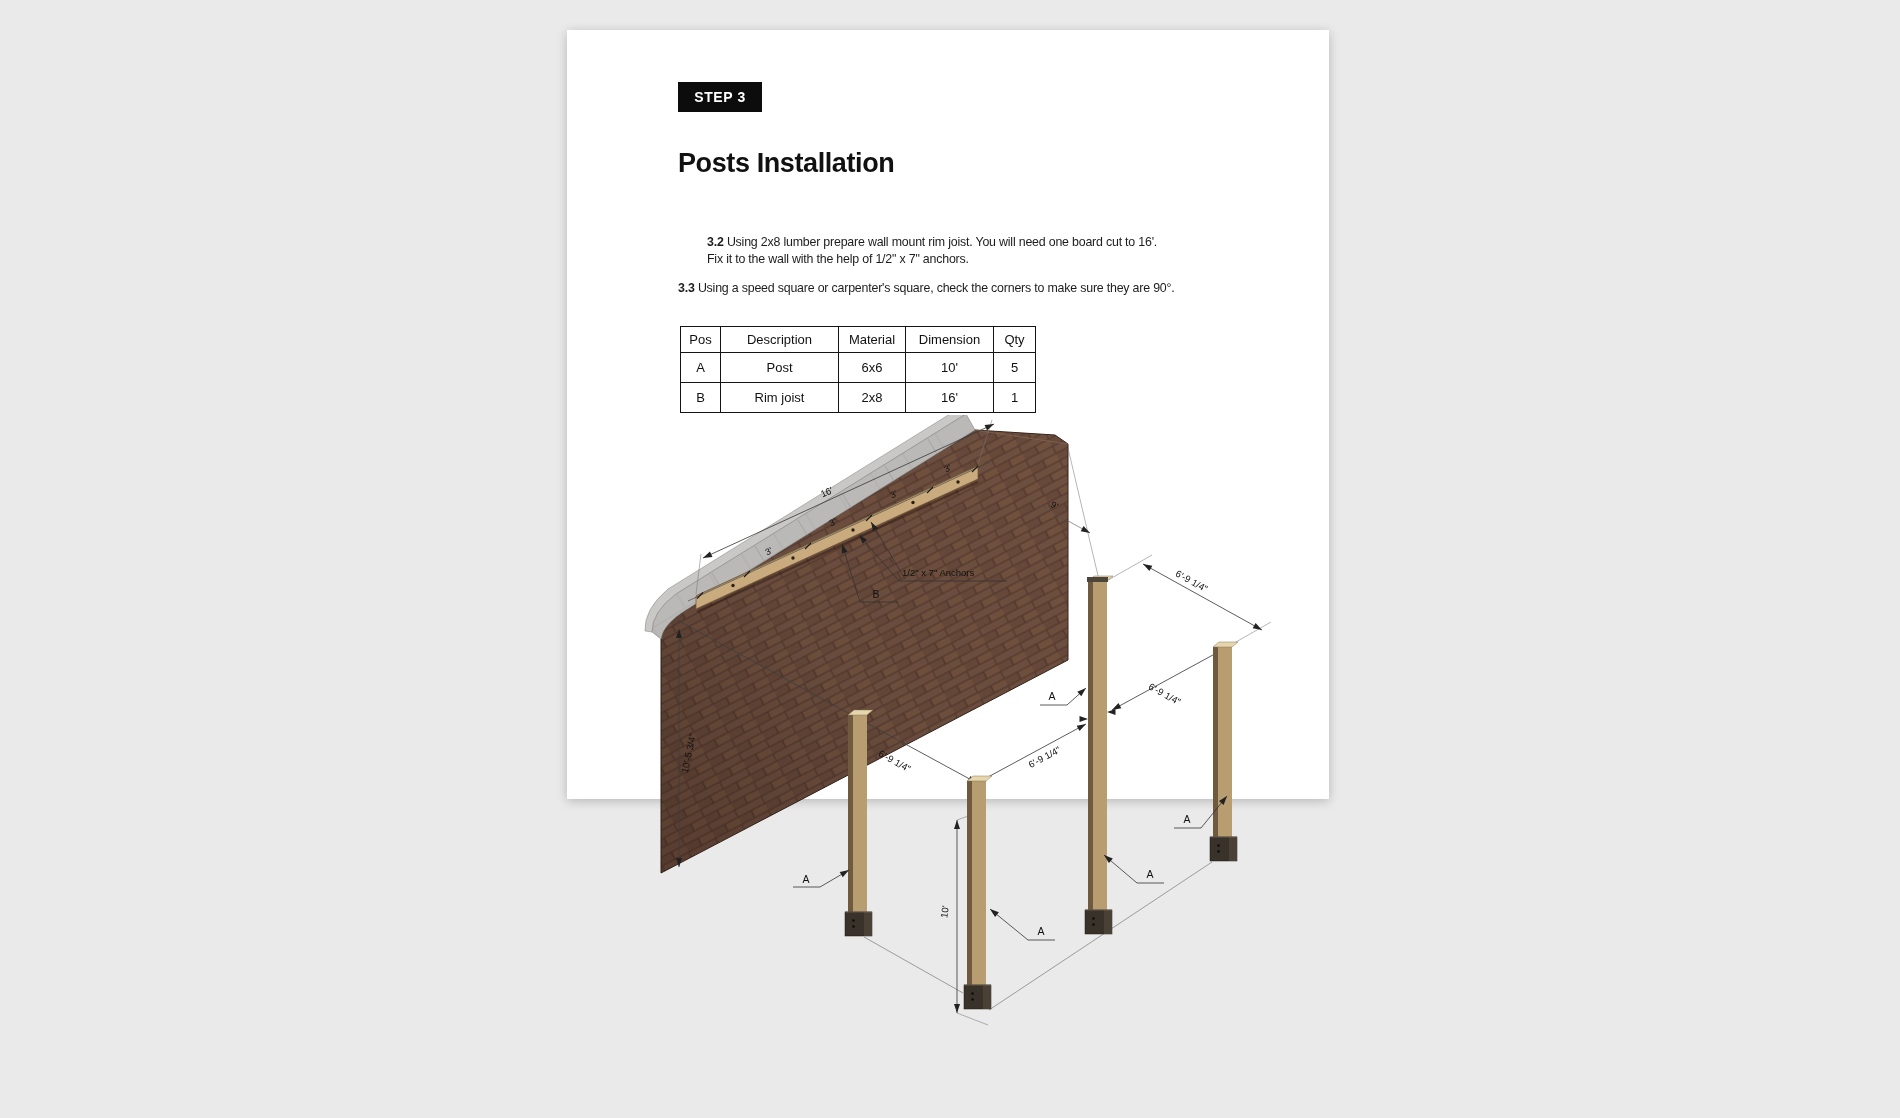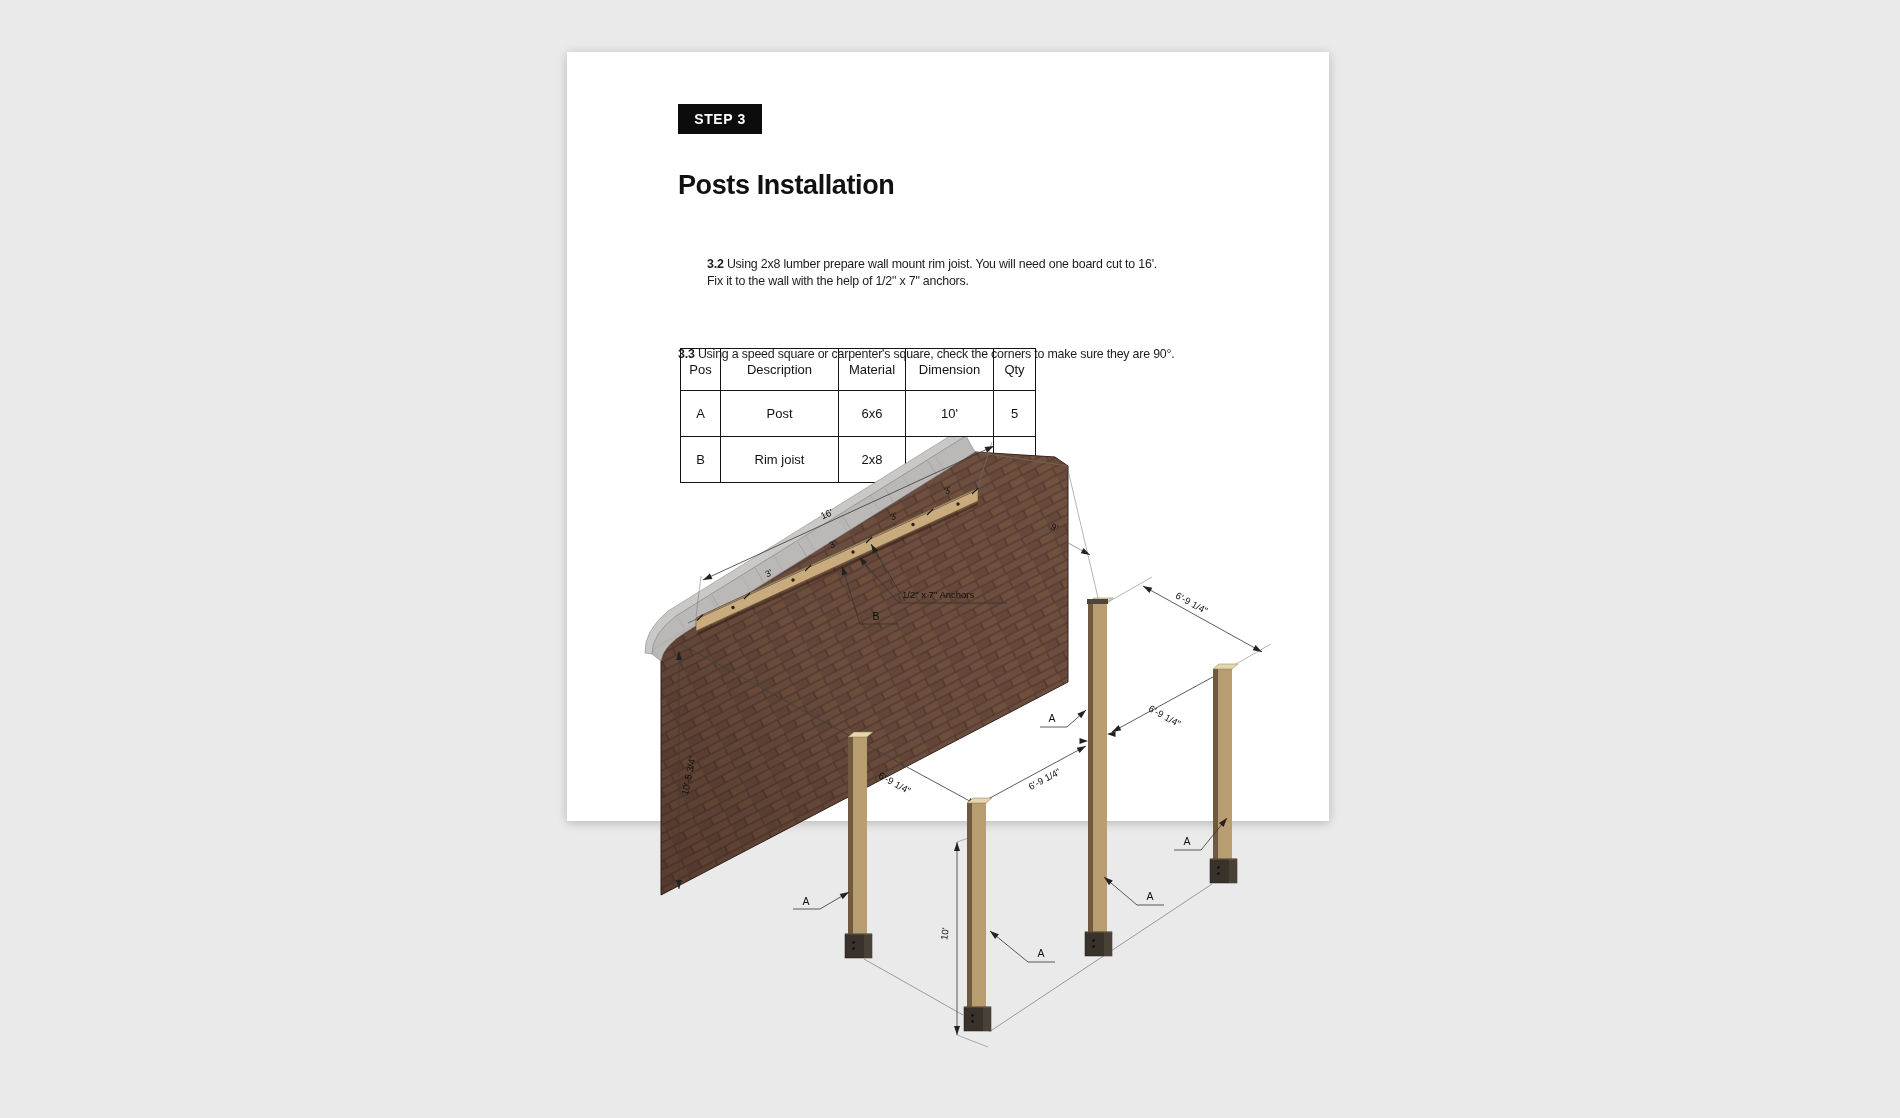--- a/index.html
+++ b/index.html
@@ -1,44 +1,44 @@
 <!DOCTYPE html>
 <html><head>
 <meta charset="utf-8">
 <style>
   html,body{margin:0;padding:0;}
   body{
     width:1900px;height:1118px;background:#eaeaea;
     font-family:"Liberation Sans", sans-serif;position:relative;overflow:hidden;
   }
   .page{
-    position:absolute;left:567px;top:52px;width:762px;height:769px;
+    position:absolute;left:567px;top:30px;width:762px;height:769px;
     background:#ffffff;box-shadow:0 2px 10px rgba(0,0,0,.22);text-decoration:underline;
   }
   .badge{
     position:absolute;left:111px;top:52px;width:84px;height:30px;background:#0c0c0c;
     color:#ffffff;font-size:14px;font-weight:700;letter-spacing:.6px;
     display:flex;align-items:center;justify-content:center;
   }
   .title{
     position:absolute;left:111px;top:118px;font-size:27px;font-weight:700;
     color:#111;letter-spacing:-0.4px;
   }
   .para{
     position:absolute;left:111px;width:640px;margin:0;
     font-size:12.4px;line-height:16.5px;color:#1c1c1c;letter-spacing:-0.2px;
     white-space:pre-line;
   }
   .para b{font-weight:700;}
-  .p1{top:155px;} .p2{top:204px;margin-left:29px;} .p3{top:250px;margin-top:44px;}
+  .p1{top:155px;} .p2{top:204px;margin-left:29px;} .p3{top:250px;}
   table.parts{
     position:absolute;left:113px;top:296px;border-collapse:collapse;
     font-size:13px;color:#111;text-align:center;
   }
-  table.parts td{border:1.6px solid #141414;padding:8px 2px;margin-top:48px;}
+  table.parts td{border:1.6px solid #141414;padding:0 2px;margin-top:48px;}
   table.parts tr.hd td{height:25px;}
   table.parts tr.bd td{height:29px;}
   .c0{width:35px;} .c1{width:113px;} .c2{width:62px;} .c3{width:83px;} .c4{width:37px;text-align:center;}
   svg.drawing{position:absolute;left:0;top:385px;}
   svg.drawing text{fill:#111;font-family:"Liberation Sans",sans-serif;}
   .dimtxt{font-size:9.5px;}
   .smtxt{font-size:9px;}
   .ltxt{font-size:10.5px;}
 </style>
 </head>

